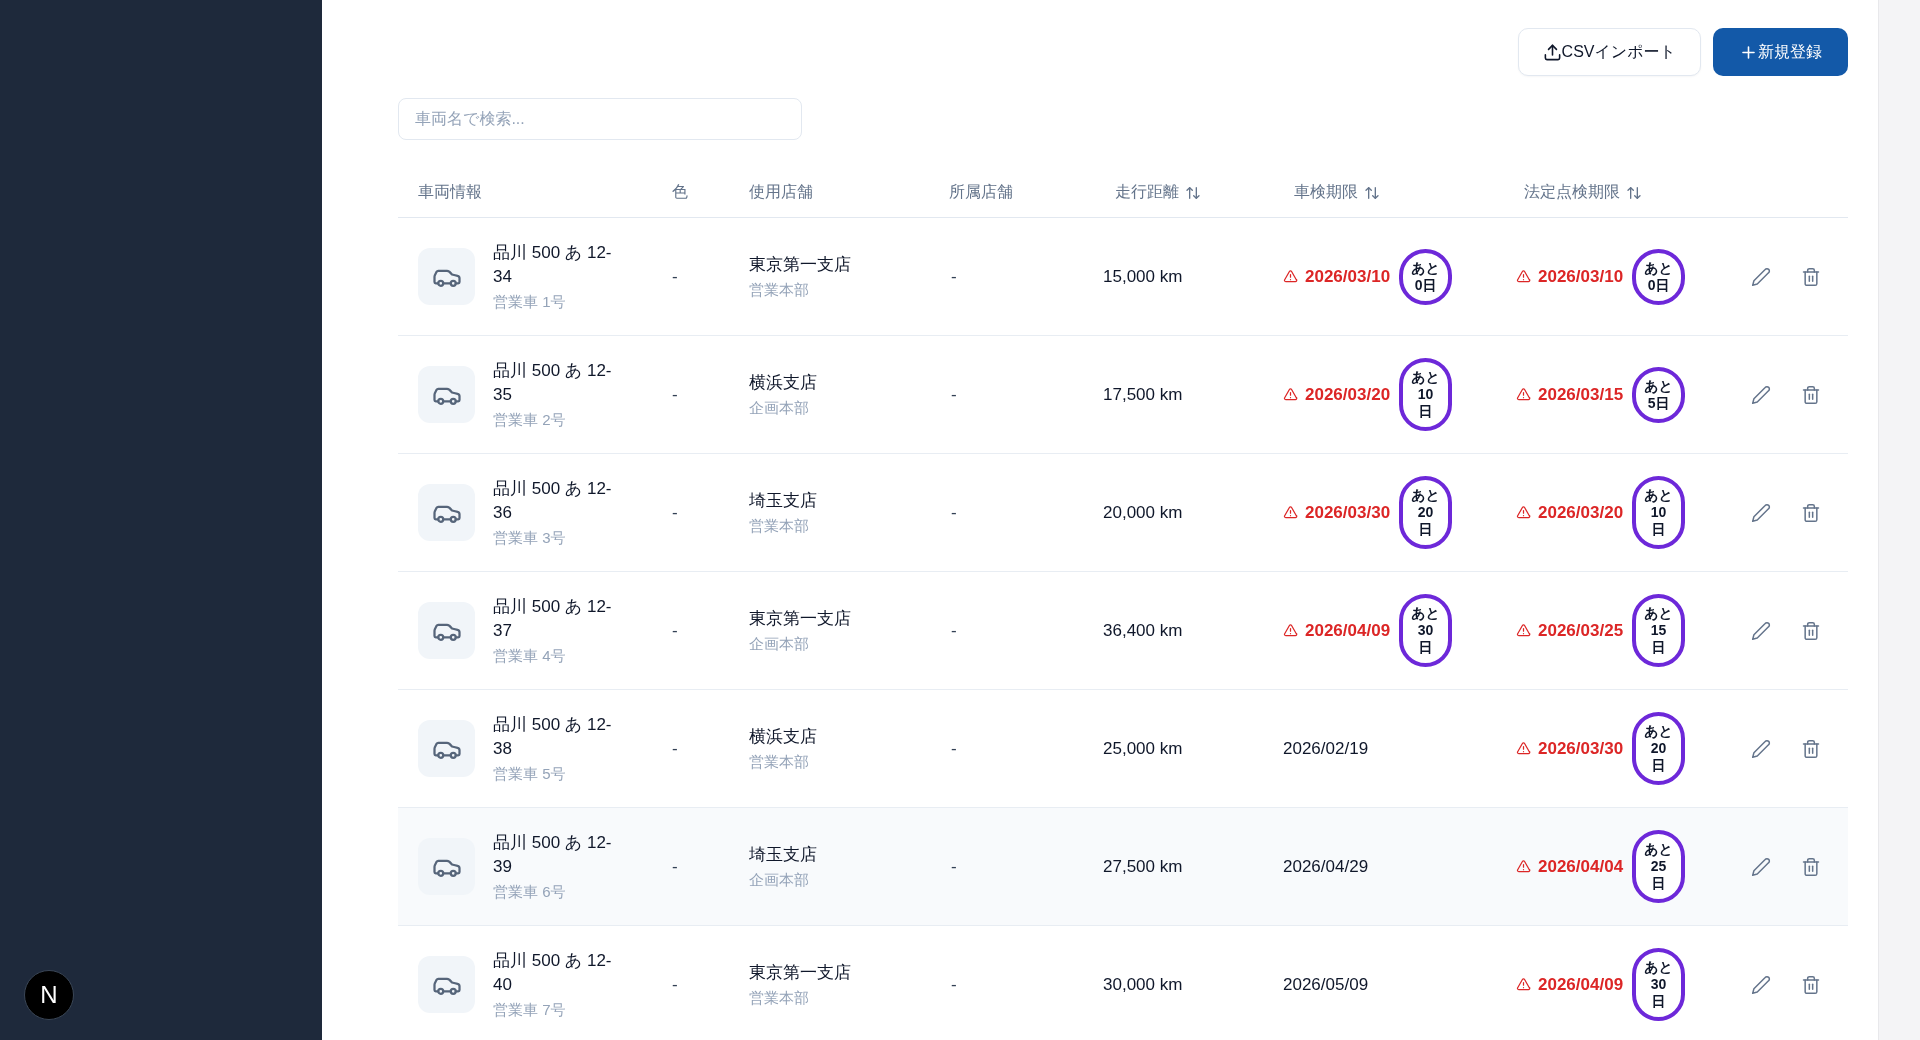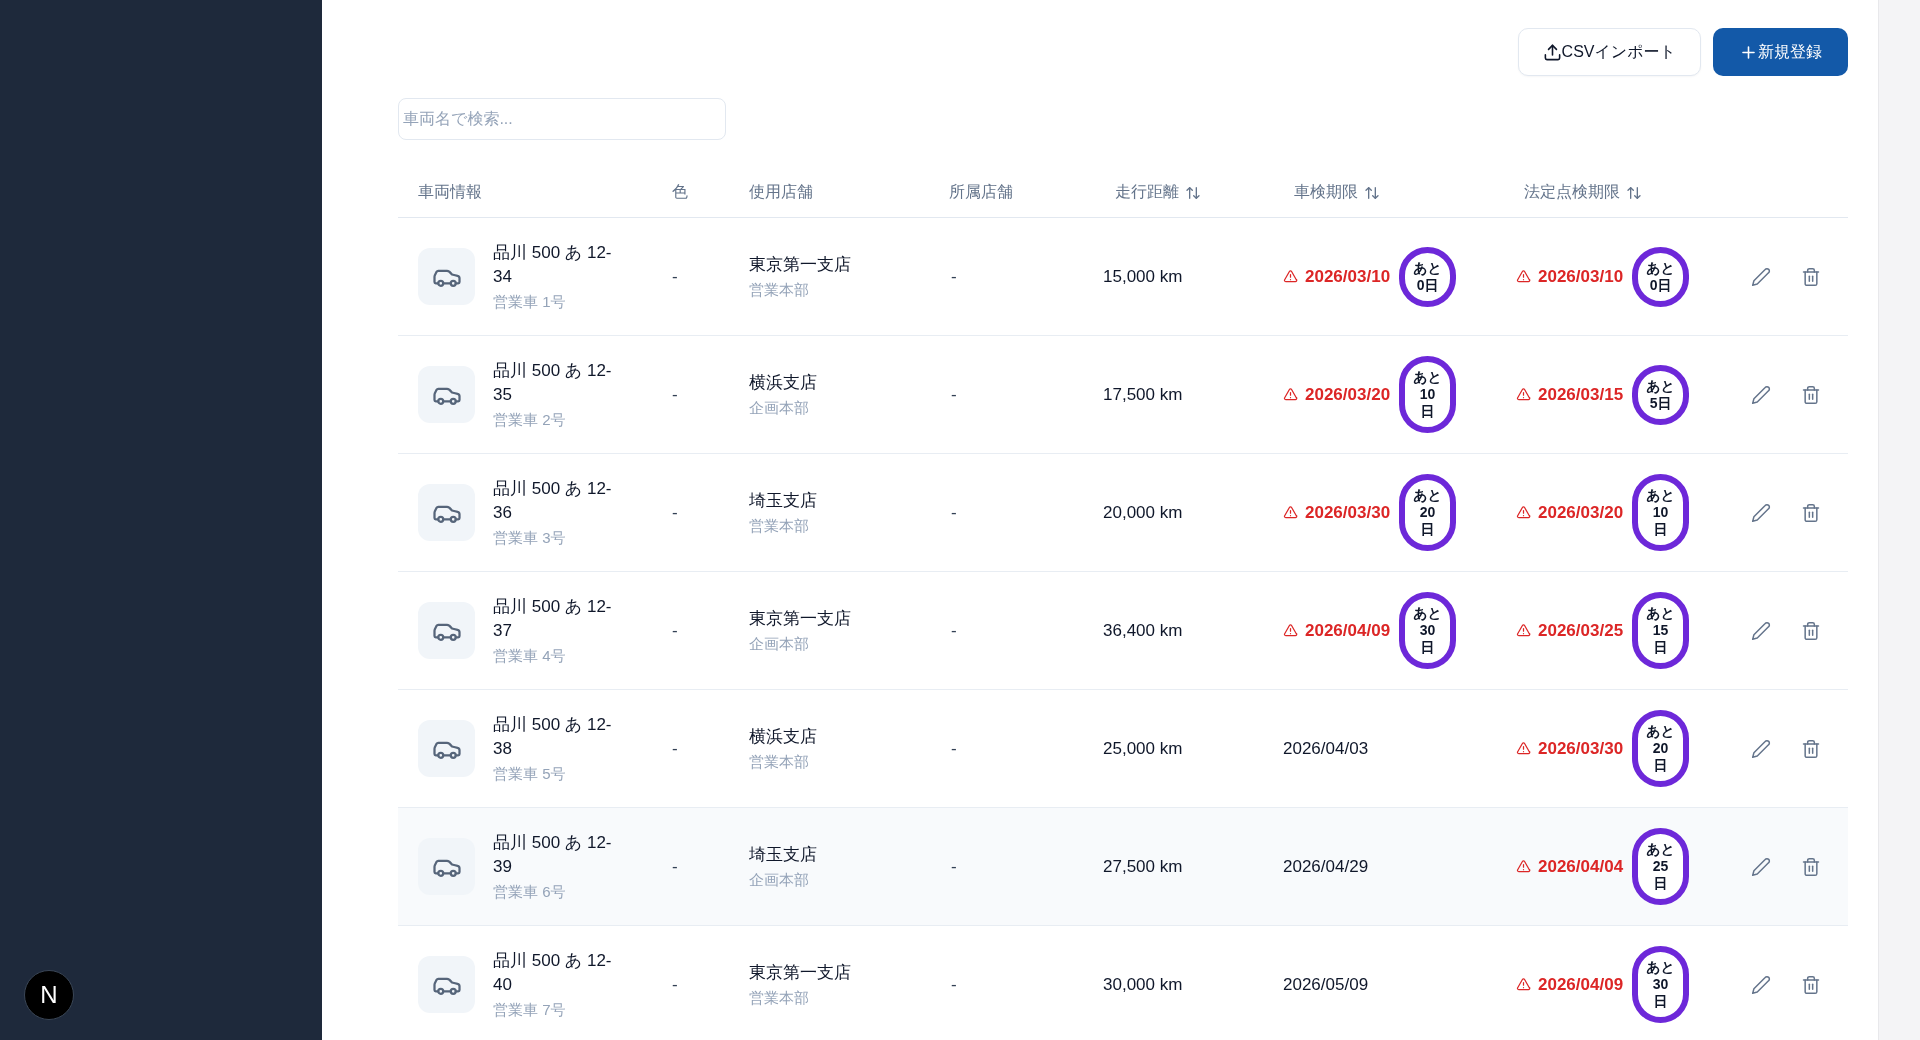--- a/index.html
+++ b/index.html
@@ -26,22 +26,22 @@
   .toolbar { display:flex; justify-content:flex-end; align-items:center; gap:12px; height:48px; }
   .btn { display:flex; align-items:center; height:48px; border-radius:10px;
     font-size:16px; cursor:pointer; }
   .btn-csv { background:#fff; border:1px solid #e2e8f0; padding:0 24px; color:#0f172a;
     font-weight:500; box-shadow:0 1px 2px rgba(15,23,42,.04); }
   .btn-primary { border:none; padding:0 26px; color:#fff; font-weight:500; }
   .icon { display:inline-flex; align-items:center; justify-content:center; }
 
   
   .filters { display:flex; align-items:center; margin-top:22px; height:42px; }
-  .search-input { width:328px; height:42px; border:1px solid #e2e8f0; border-radius:8px;
-    padding:0 4px; font-size:16px; color:#0f172a; outline:none;
+  .search-input { width:404px; height:42px; border:1px solid #e2e8f0; border-radius:8px;
+    padding:0 16px; font-size:16px; color:#0f172a; outline:none;
     font-family:"Liberation Sans", sans-serif; }
   .search-input::placeholder { color:#94a3b8; }
   .select { height:42px; border:1px solid #e2e8f0; border-radius:8px; background:#fff;
     display:flex; align-items:center; justify-content:space-between; padding:0 14px 0 16px;
     font-size:16px; color:#1e293b; cursor:pointer; }
   .select-use { width:400px; margin-left:26px; }
   .select-belong { width:422px; margin-left:14px; }
 
   
   .table { margin-top:28px; width:1450px; }
@@ -73,21 +73,21 @@
   .store-name { font-size:17px; font-weight:500; color:#0f172a; line-height:24px; }
   .store-dept { font-size:15px; color:#94a3b8; line-height:22px; margin-top:2px; }
   .c-belong { padding-left:11px; font-size:17px; color:#334155; }
   .c-mileage { padding-left:13px; font-size:17px; font-weight:500; color:#0f172a; }
 
   .c-date { display:flex; align-items:center; gap:7px; padding-left:13px; }
   .c-date.legal { padding-left:6px; }
   .warn-icon { color:#dc2626; flex:none; display:inline-flex; }
   .date { font-size:17px; font-weight:700; color:#dc2626; white-space:nowrap; }
   .no-warn .date { color:#0f172a; font-weight:400; }
-  .badge { margin-left:2px; min-width:47px; min-height:47px; border:6px solid #6d28d9;
+  .badge { margin-left:2px; min-width:47px; min-height:47px; border:4px solid #6d28d9;
     border-radius:9999px; background:#fff; display:flex; align-items:center;
     justify-content:center; padding:7px 8px; flex:none; }
   .badge span { display:block; width:29px; font-size:14px; font-weight:700; color:#0f172a;
     line-height:17px; text-align:center; word-break:break-all; }
 
   .c-actions { display:flex; align-items:center; gap:30px; padding-left:11px; }
   .icon-btn { background:none; border:none; cursor:pointer; color:#64748b; padding:0;
     display:inline-flex; align-items:center; }
 </style>
 </head>
@@ -462,21 +462,21 @@
     </div>
     <div class="c-color">-</div>
     <div class="c-store">
       <div class="store-name">横浜支店</div>
       <div class="store-dept">営業本部</div>
     </div>
     <div class="c-belong">-</div>
     <div class="c-mileage">25,000 km</div>
     <div class="c-date insp no-warn no-badge">
 
-      <span class="date">2026/04/03</span>
+      <span class="date">2026/02/19</span>
 
     </div>
     <div class="c-date legal">
       <span class="warn-icon">
         <svg width="15" height="15" viewBox="0 0 24 24" fill="none" stroke="currentColor" stroke-width="2" stroke-linecap="round" stroke-linejoin="round">
           <path d="m21.73 18-8-14a2 2 0 0 0-3.48 0l-8 14A2 2 0 0 0 4 20h16a2 2 0 0 0 1.73-3Z"></path>
                   <path d="M12 9v4"></path>
                   <path d="M12 17h.01"></path>
         </svg>
       </span>

